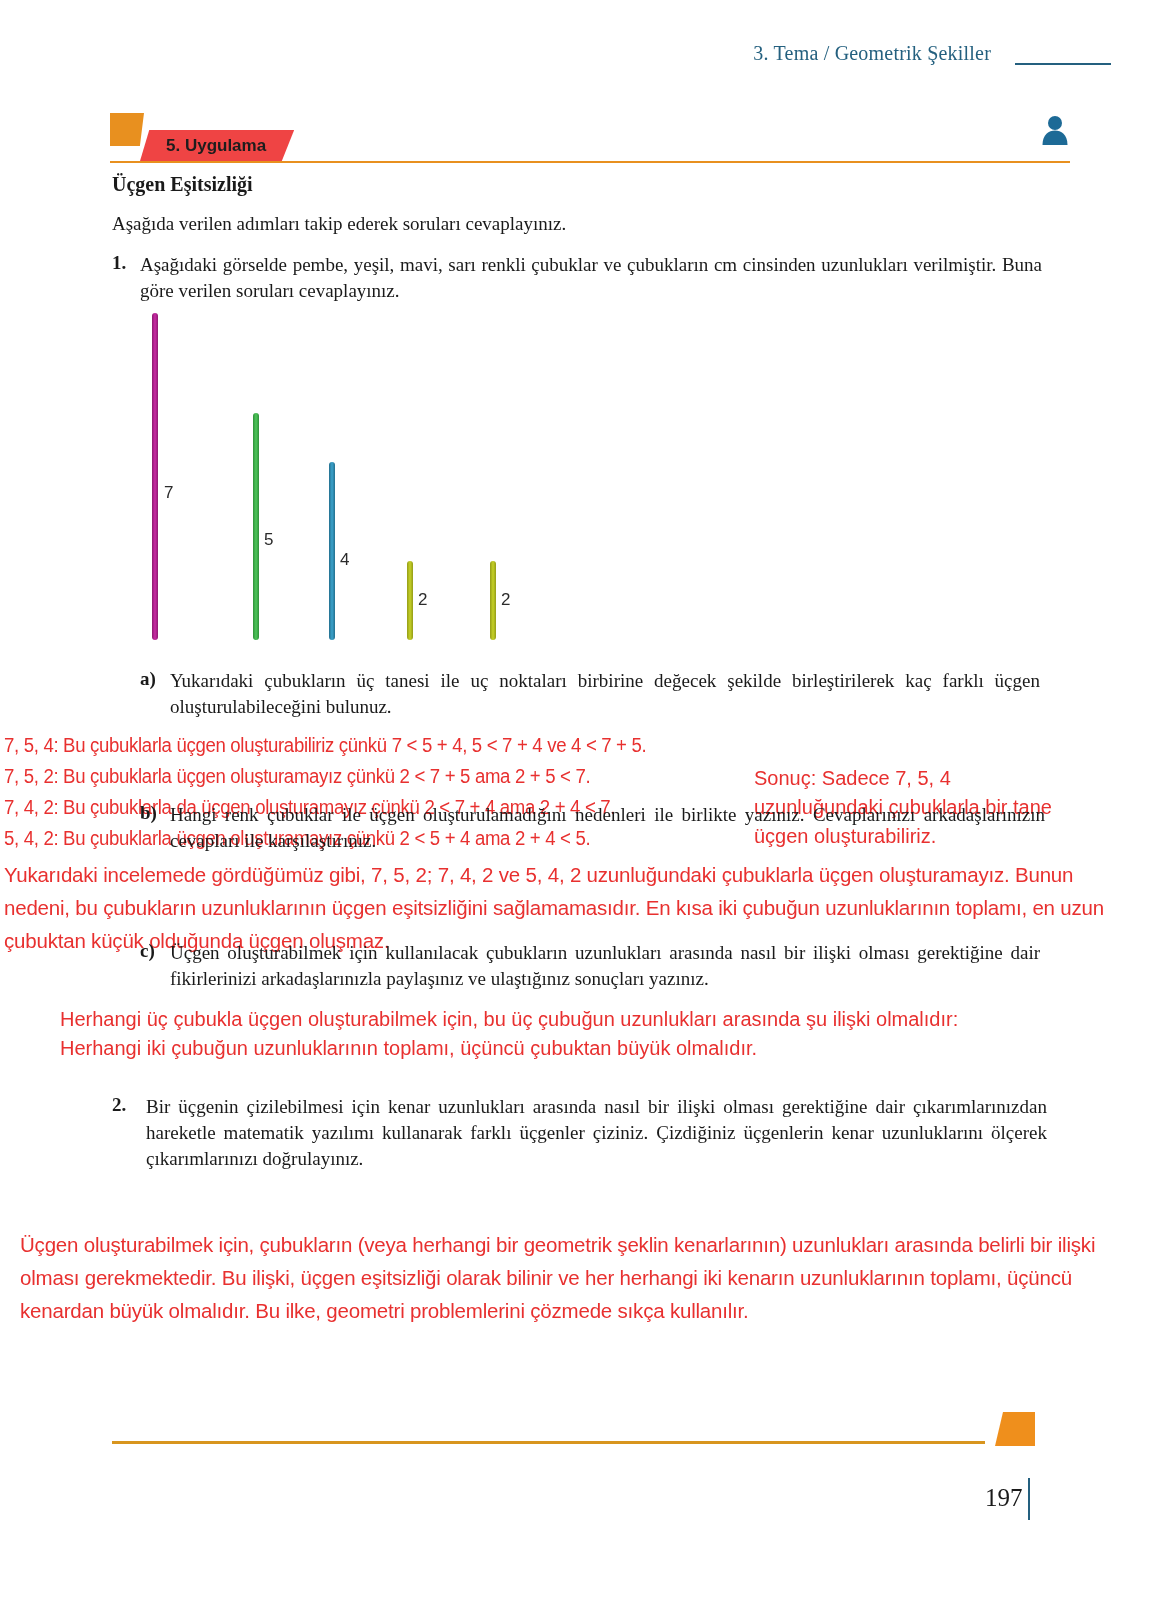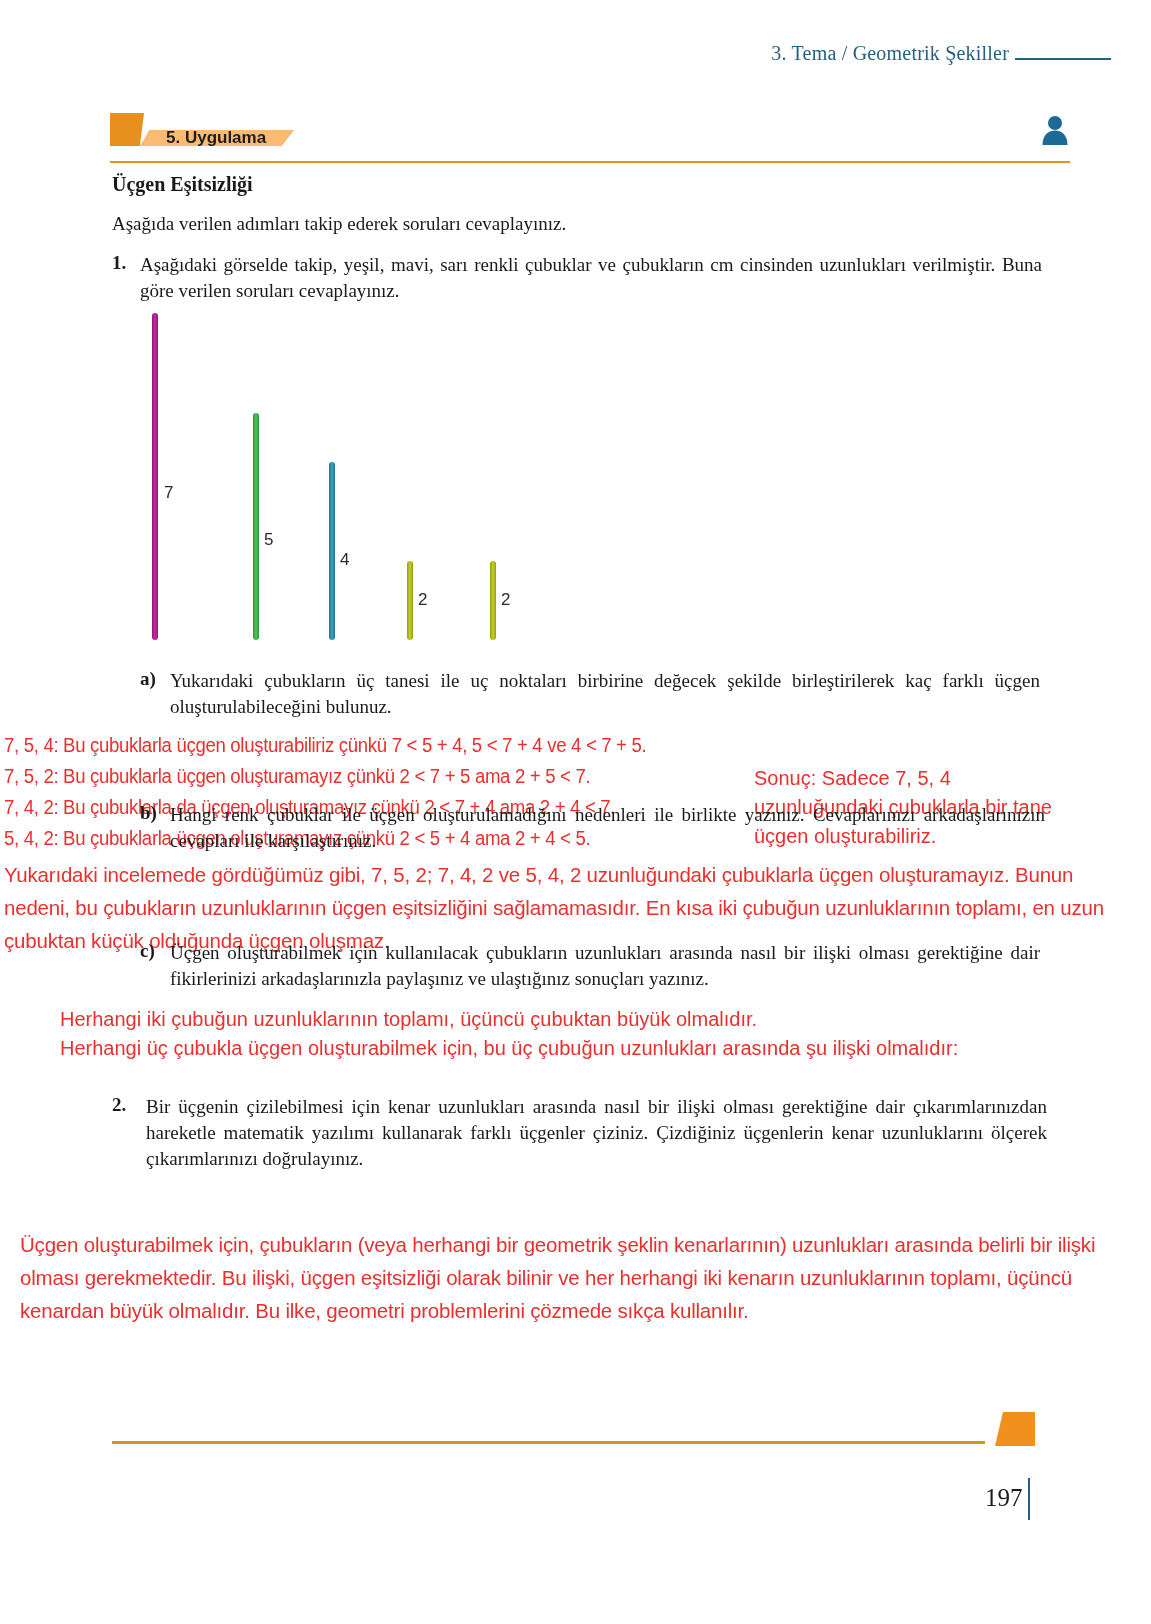--- a/index.html
+++ b/index.html
@@ -15,22 +15,22 @@
     color: #1a1a1a;
     overflow: hidden;
   }
 
   
   .page-header {
     position: absolute;
     top: 42px;
     right: 40px;
     display: flex;
-    align-items: center;
-    gap: 6px;
+    align-items: flex-end;
+    gap: 24px;
   }
   .header-title {
     font-family: "Liberation Serif", serif;
     font-size: 20px;
     color: #24607f;
     letter-spacing: 0.2px;
     white-space: nowrap;
   }
   .header-rule {
     width: 96px;
@@ -53,25 +53,25 @@
     top: 0;
     width: 34px;
     height: 33px;
     background: #e8901f;
     clip-path: polygon(0 0, 100% 0, 88% 100%, 0 100%);
   }
   .badge-tab {
     position: absolute;
     left: 30px;
     top: 17px;
-    height: 16px;
+    height: 31px;
     padding: 0 28px 0 26px;
     display: flex;
     align-items: center;
-    background: #fdba74;
+    background: #ef4444;
     clip-path: polygon(6% 0, 100% 0, 92% 100%, 0 100%);
   }
   .badge-text {
     font-family: "Liberation Sans", sans-serif;
     font-weight: bold;
     font-size: 17px;
     color: #1d1d1d;
     white-space: nowrap;
   }
   .badge-rule {
@@ -259,21 +259,21 @@
       <path d="M2.5 32 C2.5 21.5 9 17.5 15 17.5 C21 17.5 27.5 21.5 27.5 32 Z" fill="#1d6a96"></path>
     </svg>
   </div>
 </div>
 
 <div class="section-title">Üçgen Eşitsizliği</div>
 <div class="intro">Aşağıda verilen adımları takip ederek soruları cevaplayınız.</div>
 
 <div class="numbered" id="q1">
   <span class="num">1.</span>
-  <span class="body">Aşağıdaki görselde takip, yeşil, mavi, sarı renkli çubuklar ve çubukların cm cinsinden uzunlukları verilmiştir. Buna göre verilen soruları cevaplayınız.</span>
+  <span class="body">Aşağıdaki görselde pembe, yeşil, mavi, sarı renkli çubuklar ve çubukların cm cinsinden uzunlukları verilmiştir. Buna göre verilen soruları cevaplayınız.</span>
 </div>
 
 <div class="figure">
 
   <div class="stick" style="left:12px; height:327px; background:linear-gradient(90deg,#8d1a70,#c92aa5,#8d1a70);"></div>
   <span class="stick-label" style="left:24px; top:178px;">7</span>
 
   <div class="stick" style="left:113px; height:227px; background:linear-gradient(90deg,#2e9139,#4ec65a,#2e9139);"></div>
   <span class="stick-label" style="left:124px; top:225px;">5</span>
 
@@ -307,22 +307,22 @@
 </div>
 
 <div class="ans ans-block" id="ans-b">Yukarıdaki incelemede gördüğümüz gibi, 7, 5, 2; 7, 4, 2 ve 5, 4, 2 uzunluğundaki çubuklarla üçgen oluşturamayız. Bunun nedeni, bu çubukların uzunluklarının üçgen eşitsizliğini sağlamamasıdır. En kısa iki çubuğun uzunluklarının toplamı, en uzun çubuktan küçük olduğunda üçgen oluşmaz.</div>
 
 <div class="lettered" id="qc">
   <span class="lt">c)</span>
   <span class="body">Üçgen oluşturabilmek için kullanılacak çubukların uzunlukları arasında nasıl bir ilişki olması gerektiğine dair fikirlerinizi arkadaşlarınızla paylaşınız ve ulaştığınız sonuçları yazınız.</span>
 </div>
 
 <div class="ans ans-wide" id="ans-c">
+  <div>Herhangi üç çubukla üçgen oluşturabilmek için, bu üç çubuğun uzunlukları arasında şu ilişki olmalıdır:</div>
   <div>Herhangi iki çubuğun uzunluklarının toplamı, üçüncü çubuktan büyük olmalıdır.</div>
-  <div>Herhangi üç çubukla üçgen oluşturabilmek için, bu üç çubuğun uzunlukları arasında şu ilişki olmalıdır:</div>
 </div>
 
 <div class="numbered" id="q2">
   <span class="num">2.</span>
   <span class="body">Bir üçgenin çizilebilmesi için kenar uzunlukları arasında nasıl bir ilişki olması gerektiğine dair çıkarımlarınızdan hareketle matematik yazılımı kullanarak farklı üçgenler çiziniz. Çizdiğiniz üçgenlerin kenar uzunluklarını ölçerek çıkarımlarınızı doğrulayınız.</span>
 </div>
 
 <div class="ans ans-block" id="ans-2">Üçgen oluşturabilmek için, çubukların (veya herhangi bir geometrik şeklin kenarlarının) uzunlukları arasında belirli bir ilişki olması gerekmektedir. Bu ilişki, üçgen eşitsizliği olarak bilinir ve her herhangi iki kenarın uzunluklarının toplamı, üçüncü kenardan büyük olmalıdır. Bu ilke, geometri problemlerini çözmede sıkça kullanılır.</div>
 
 <div class="footer-rule"></div>

